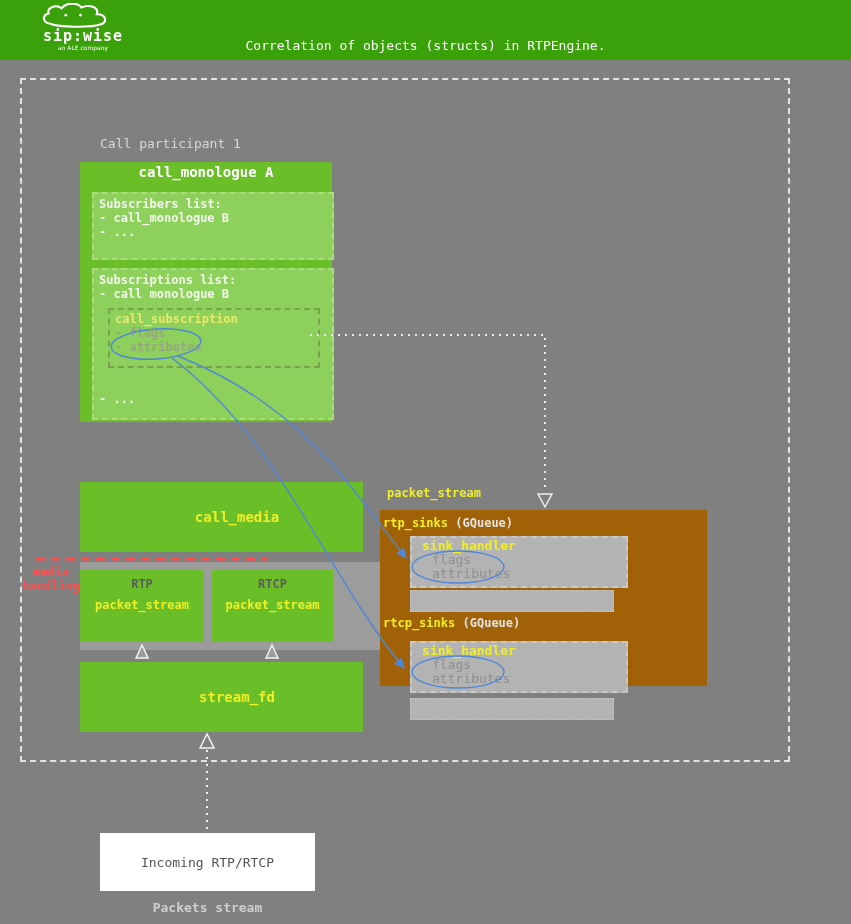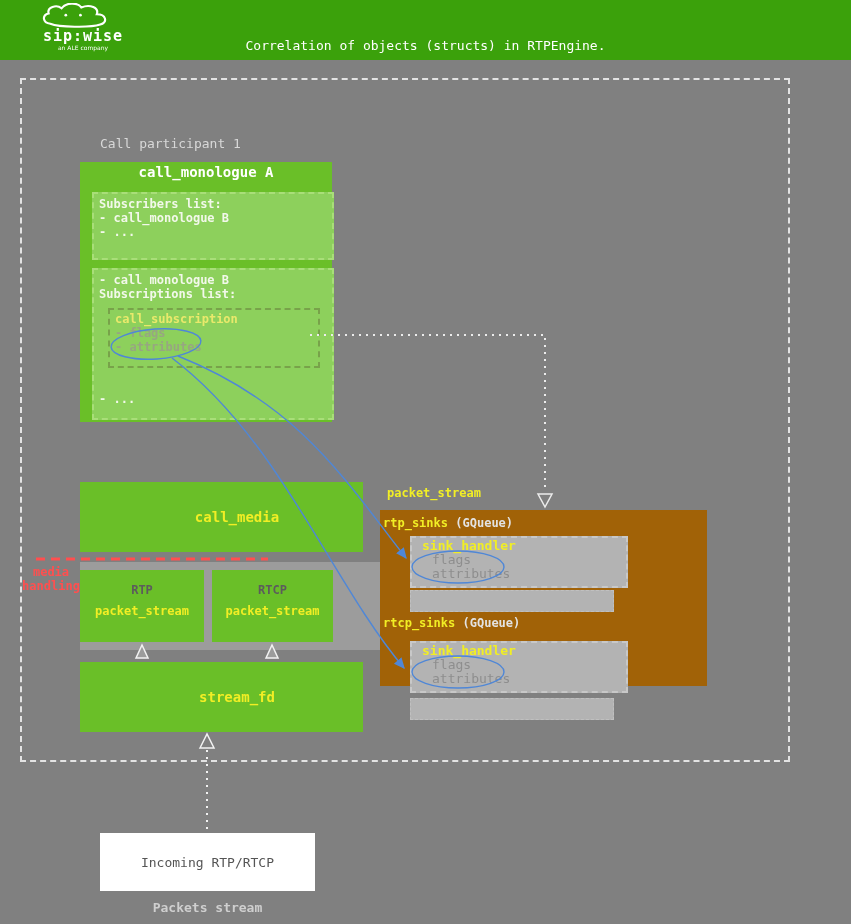--- a/index.html
+++ b/index.html
@@ -40,21 +40,21 @@
   .call-media{left:80px;top:482px;width:252px;height:70px;}
   .center-label{display:flex;align-items:center;justify-content:center;
                 color:#f1ee25;font-weight:bold;font-size:14px;padding-left:31px;}
 
   .gray-strip{left:80px;top:562px;width:312px;height:88px;background:#9c9c9c;}
   .media-label{left:22px;top:565px;width:58px;color:#ff4f4f;font-weight:bold;
                font-size:12px;line-height:14px;text-align:center;}
 
   .rtp-box{left:80px;top:570px;width:124px;height:72px;}
   .rtcp-box{left:212px;top:570px;width:121px;height:72px;}
-  .proto-label{text-align:center;color:#5c5c5c;font-size:12px;font-weight:bold;margin-top:13px;}
+  .proto-label{text-align:center;color:#5c5c5c;font-size:12px;font-weight:bold;margin-top:7px;}
   .proto-title{text-align:center;color:#f1ee25;font-size:12px;font-weight:bold;margin-top:7px;}
 
   .stream-fd{left:80px;top:662px;width:252px;height:70px;}
 
   .panel-title{left:387px;top:486px;color:#f1ee25;font-size:12px;font-weight:bold;}
   .right-panel{left:380px;top:510px;width:327px;height:176px;background:#a16207;}
   .sinks-label{position:absolute;left:3px;font-size:12px;font-weight:bold;color:#f1ee25;}
   .sinks-type{color:#e3e3e3;font-weight:bold;}
   .sink-box{position:absolute;left:30px;width:202px;height:46px;background:#b3b3b3;
             border:2px dashed #c8c8c8;padding:1px 6px;font-size:13px;line-height:14px;font-weight:bold;}
@@ -95,22 +95,22 @@
   <div class="monologue-title">call_monologue A</div>
 </div>
 
 <div class="abs innerbox subscribers">
   <div>Subscribers list:</div>
   <div>- call_monologue B</div>
   <div>- ...</div>
 </div>
 
 <div class="abs innerbox subscriptions">
+  <div>Subscriptions list:</div>
   <div>- call monologue B</div>
-  <div>Subscriptions list:</div>
   <div class="subs-more">- ...</div>
 </div>
 
 <div class="abs call-subscription">
   <div class="cs-title">call_subscription</div>
   <div class="cs-muted">- flags</div>
   <div class="cs-muted">- attributes</div>
 </div>
 
 <div class="abs greenbox call-media center-label">

